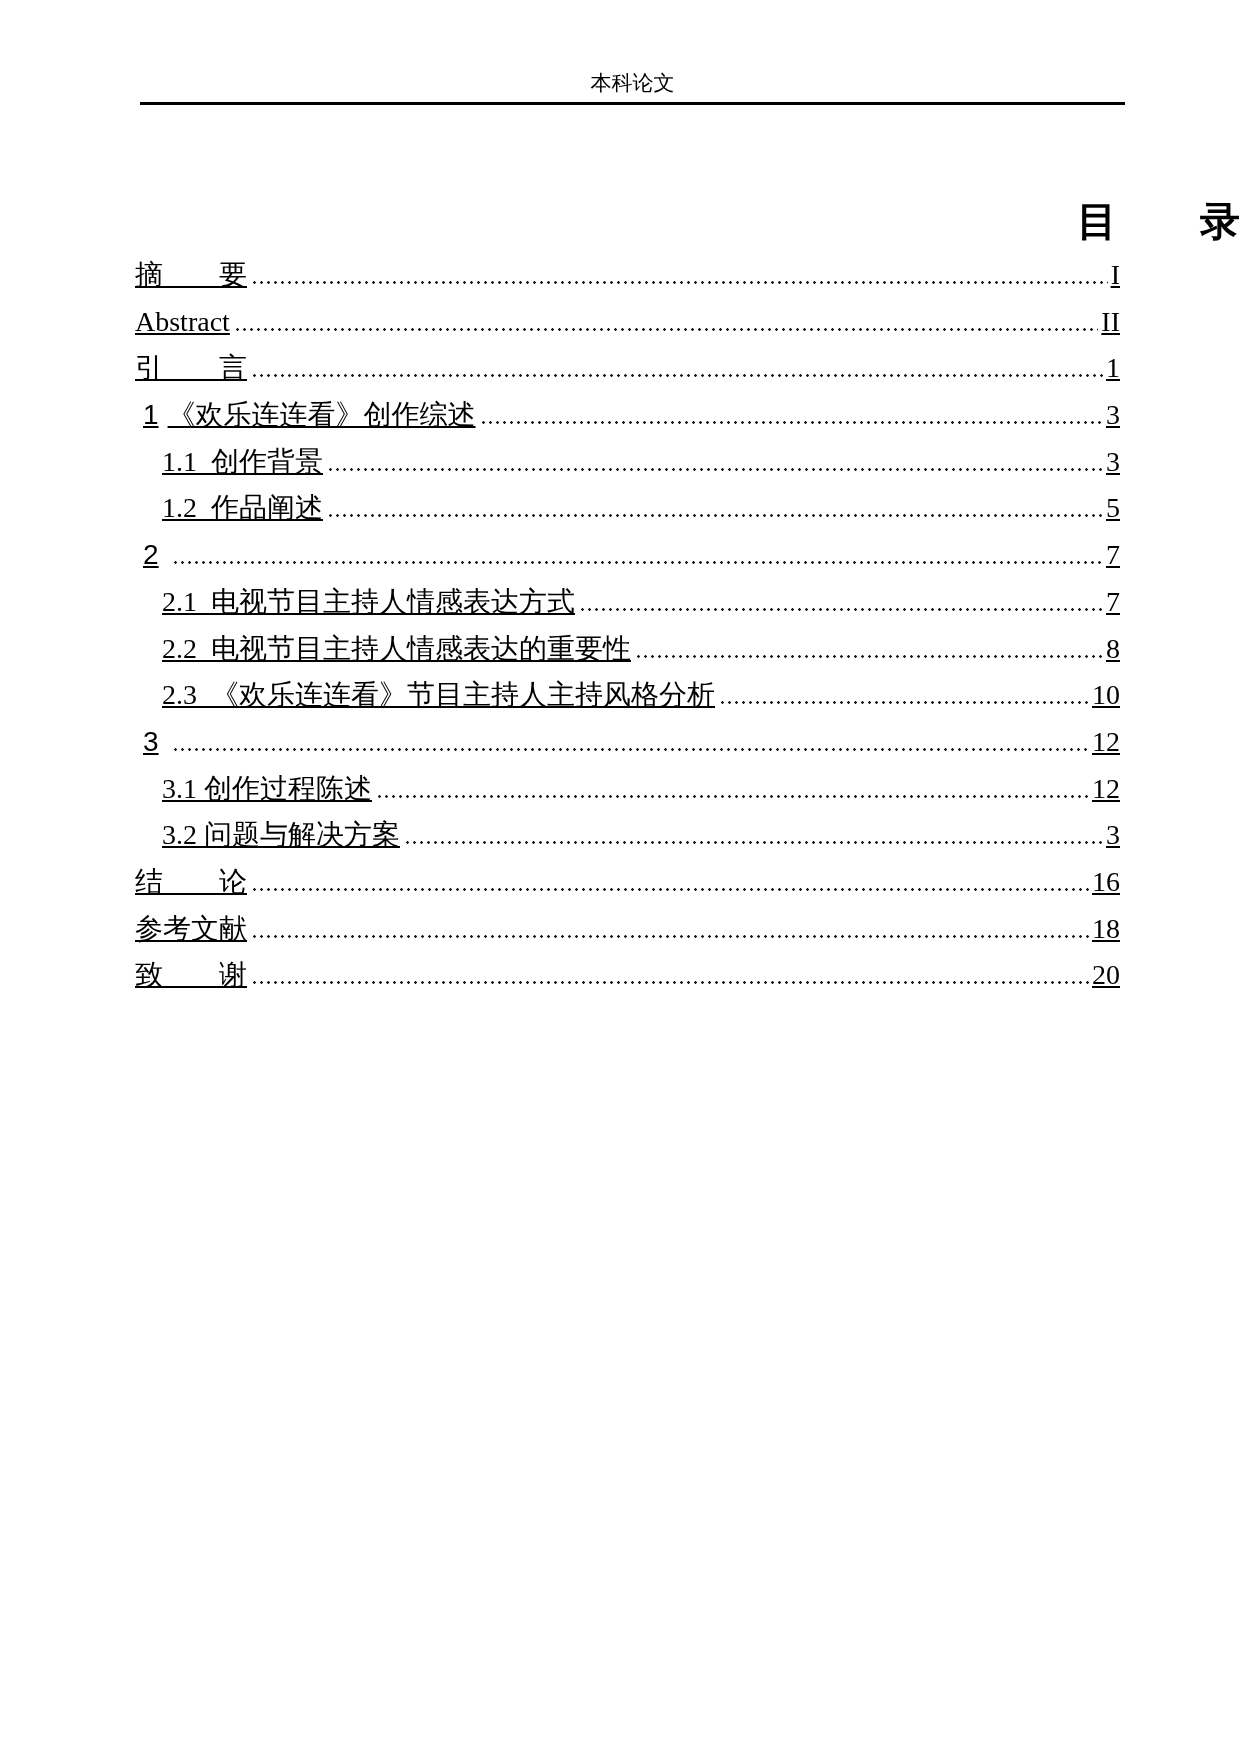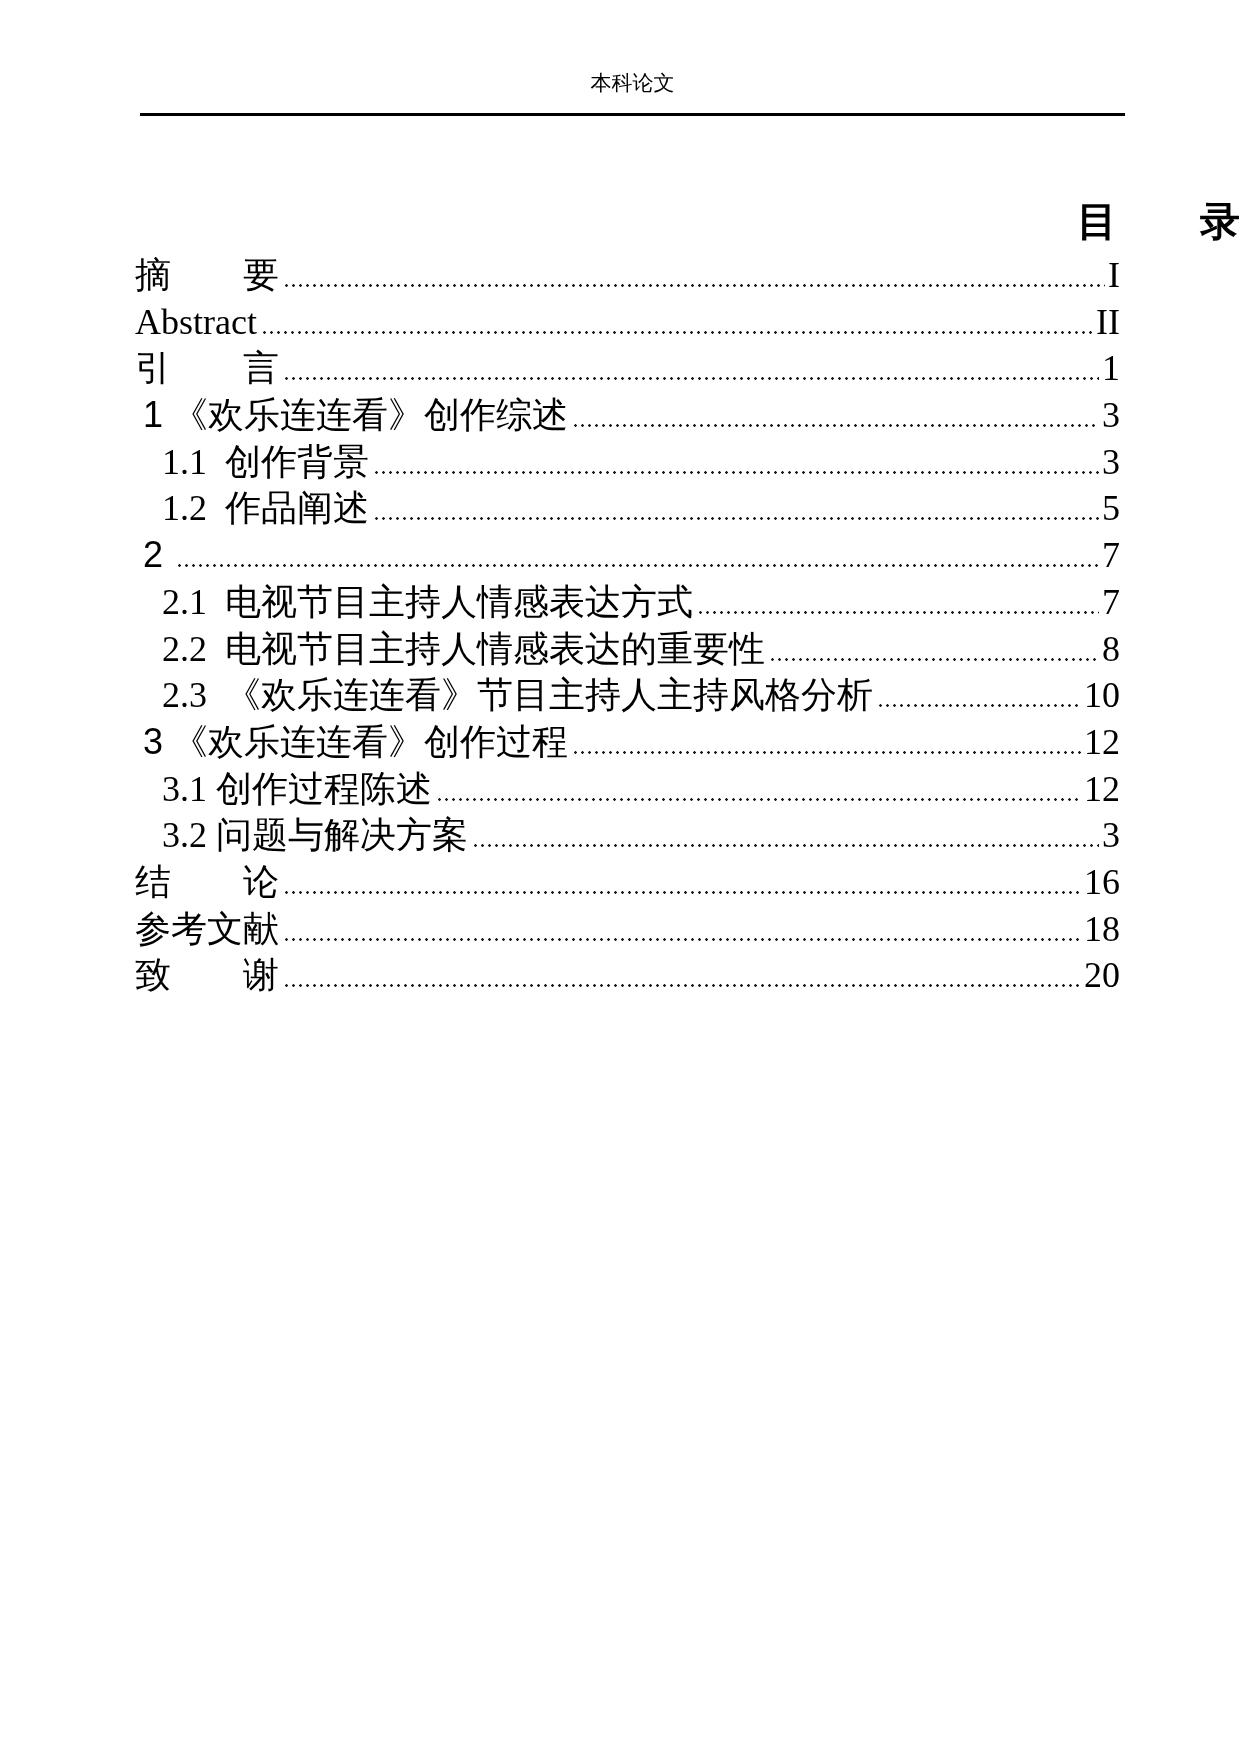--- a/index.html
+++ b/index.html
@@ -12,21 +12,21 @@
     overflow: hidden;
   }
 
   
   .doc-header {
     position: absolute;
     top: 70px; left: 140px; width: 985px;
     text-align: center;
     font-size: 21px;
     line-height: 27px;
-    padding-bottom: 16px;
+    padding-bottom: 5px;
     border-bottom: 3px solid #000000;
   }
 
   
   .toc-title {
     position: absolute;
     top: 196px; left: 0; width: 100%;
     text-align: right;
     font-family: "Liberation Sans", "DejaVu Sans", sans-serif;
     font-weight: bold;
@@ -38,22 +38,23 @@
   
   .toc-list {
     position: absolute;
     top: 252px; left: 135px; width: 985px;
   }
   .toc-row {
     display: flex;
     align-items: baseline;
     height: 46.7px;
     line-height: 46.7px;
-    font-size: 36px;
+    font-size: 28px;
     white-space: pre;
+    text-decoration: underline;
   }
   .toc-row.sub { padding-left: 27px; }
   .toc-num {
     font-family: "Liberation Sans", "DejaVu Sans", sans-serif;
     padding-left: 8px;
     margin-right: 9px;
   }
   .toc-label { white-space: pre; }
   .toc-leader {
     flex: 1;
@@ -130,21 +131,20 @@
     <span class="toc-page">8</span>
   </div>
     <div class="toc-row sub">
     
     <span class="toc-label">2.3  《欢乐连连看》节目主持人主持风格分析</span>
     <span class="toc-leader"></span>
     <span class="toc-page">10</span>
   </div>
     <div class="toc-row">
     <span class="toc-num">3</span>
-    <span class="toc-label">《欢乐连连看》创作过程</span>
     <span class="toc-leader"></span>
     <span class="toc-page">12</span>
   </div>
     <div class="toc-row sub">
     
     <span class="toc-label">3.1 创作过程陈述</span>
     <span class="toc-leader"></span>
     <span class="toc-page">12</span>
   </div>
     <div class="toc-row sub">

